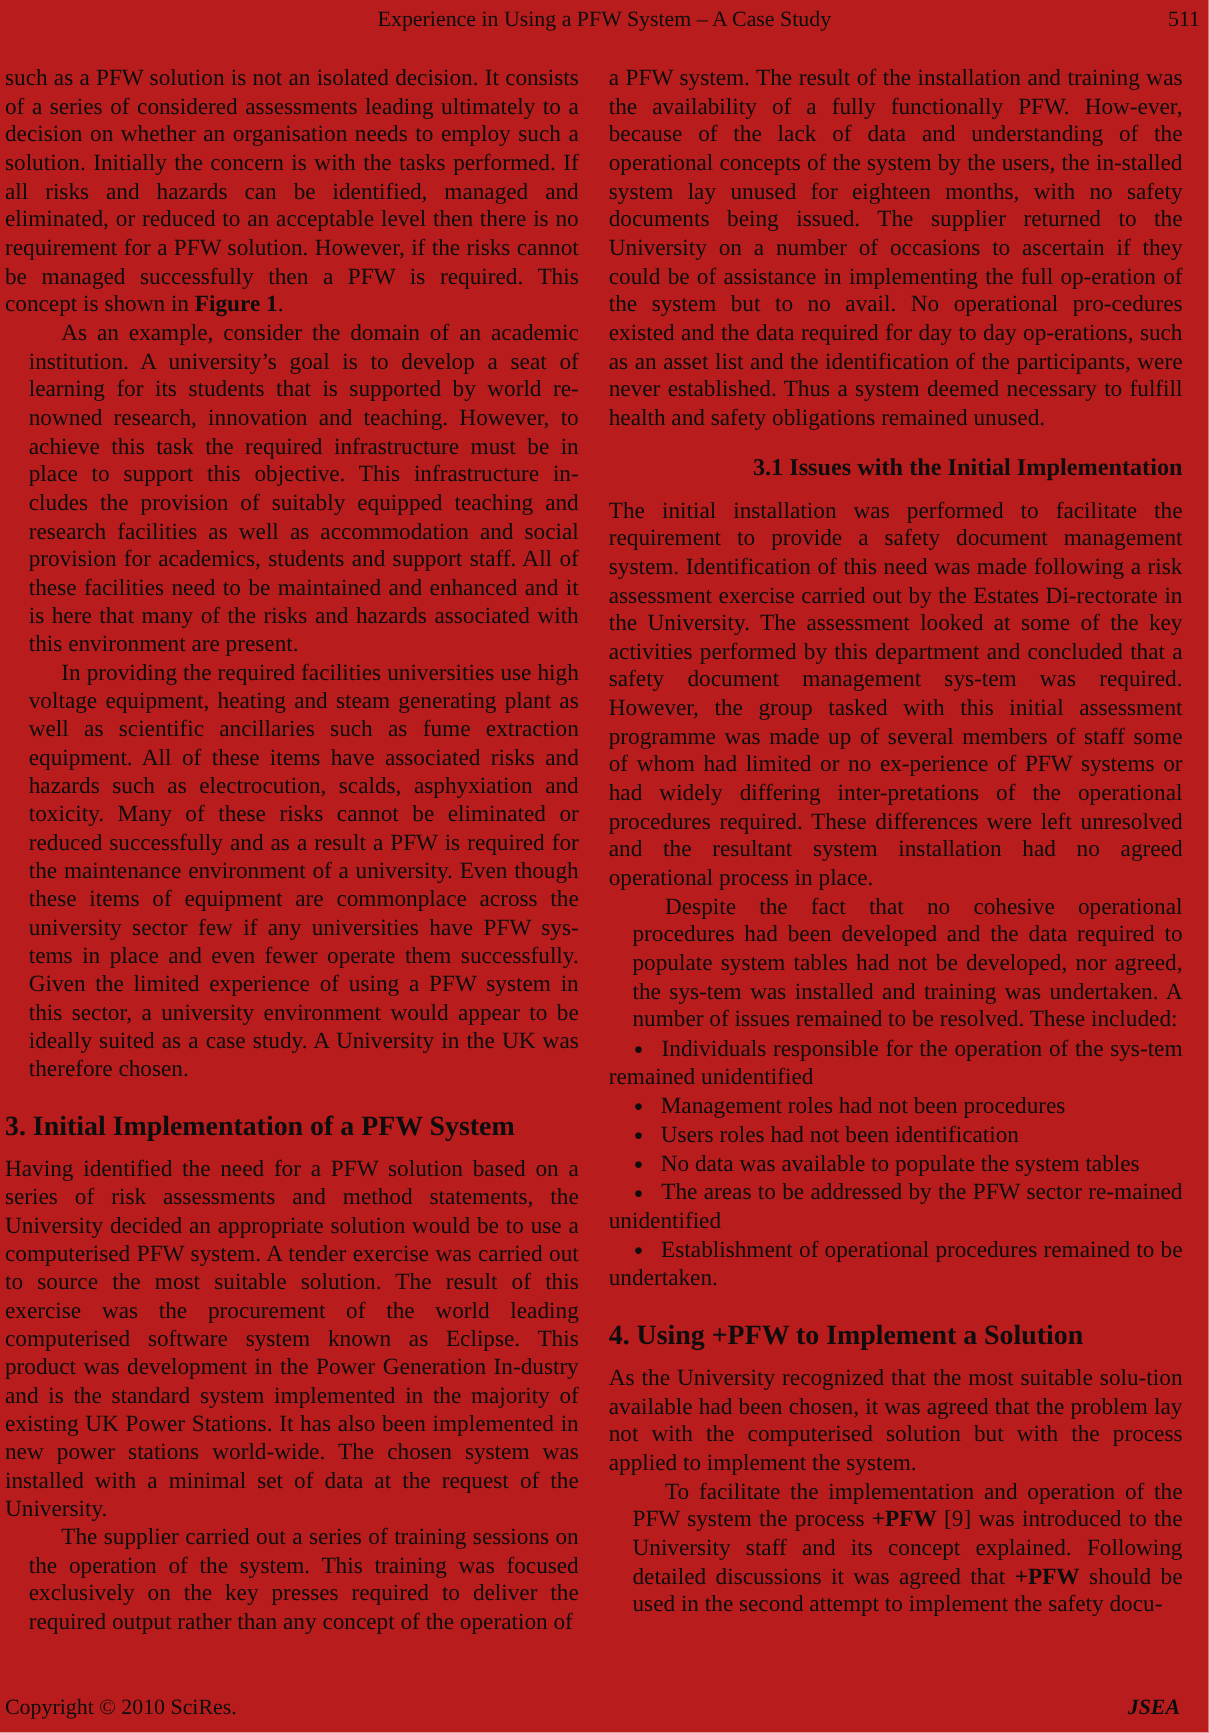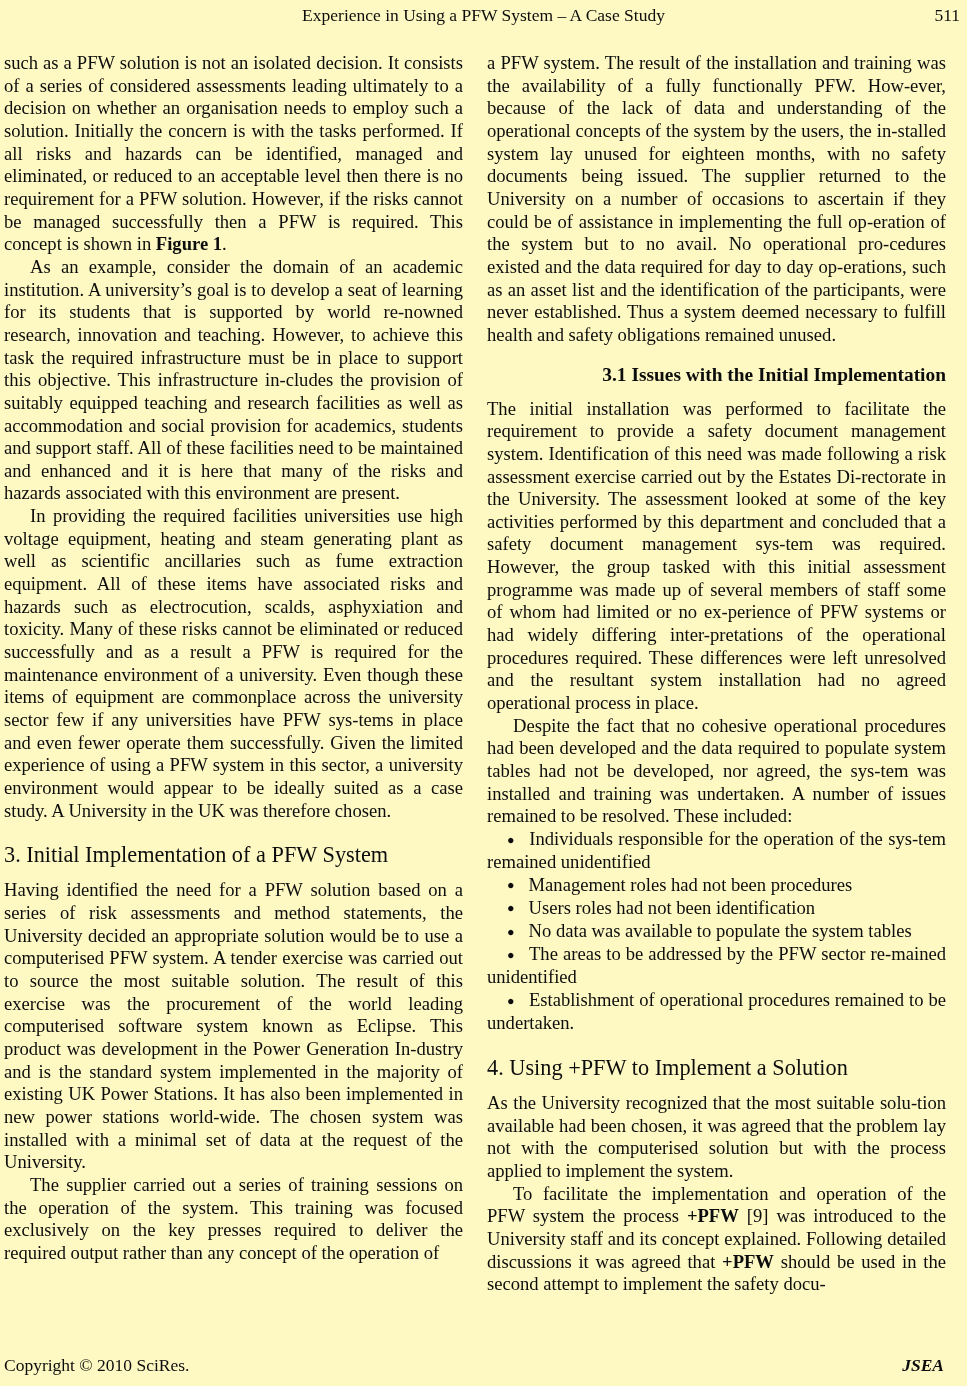--- a/index.html
+++ b/index.html
@@ -1,20 +1,20 @@
 <!DOCTYPE html>
 <html><head>
 <meta charset="utf-8">
 <style>
   html, body { margin: 0; padding: 0; background: #ffffff; }
   .page {
     position: relative;
     width: 967px;
     height: 1386px;
-    background: #fef9c3;
+    background: #b91c1c;
     font-family: "Liberation Serif", "DejaVu Serif", serif;
     color: #0d0d0d;
     overflow: hidden;
   }
   .hdr {
     position: absolute;
     top: 5px; left: 0; width: 100%; height: 26px;
     font-size: 17.5px;
   }
   .hdr-title { position: absolute; left: 0; right: 0; text-align: center; }
@@ -25,23 +25,23 @@
     display: flex;
     gap: 24px;
   }
   .col { width: 459px; }
   .block {
     text-align: justify;
     font-size: 18.6px;
     line-height: 22.65px;
     margin: 0;
   }
-  .indent { text-indent: 26px; }
+  .indent { text-indent: 26px; margin-left: 19px; }
   .heading1 {
-    font-size: 22.3px; font-weight: normal; line-height: 27px;
+    font-size: 22.3px; font-weight: bold; line-height: 27px;
     margin: 19px 0 11px; text-align: left; text-indent: 0;
   }
   .heading2 {
     font-size: 19.4px; font-weight: bold; line-height: 24px;
     margin: 16px 0 11px; text-align: right; text-indent: 0;
   }
   .bullet { text-indent: 20px; }
   .dot { font-size: 12.5px; margin-right: 14px; vertical-align: 1.5px; }
   .bold { font-weight: bold; }
   .ftr {

